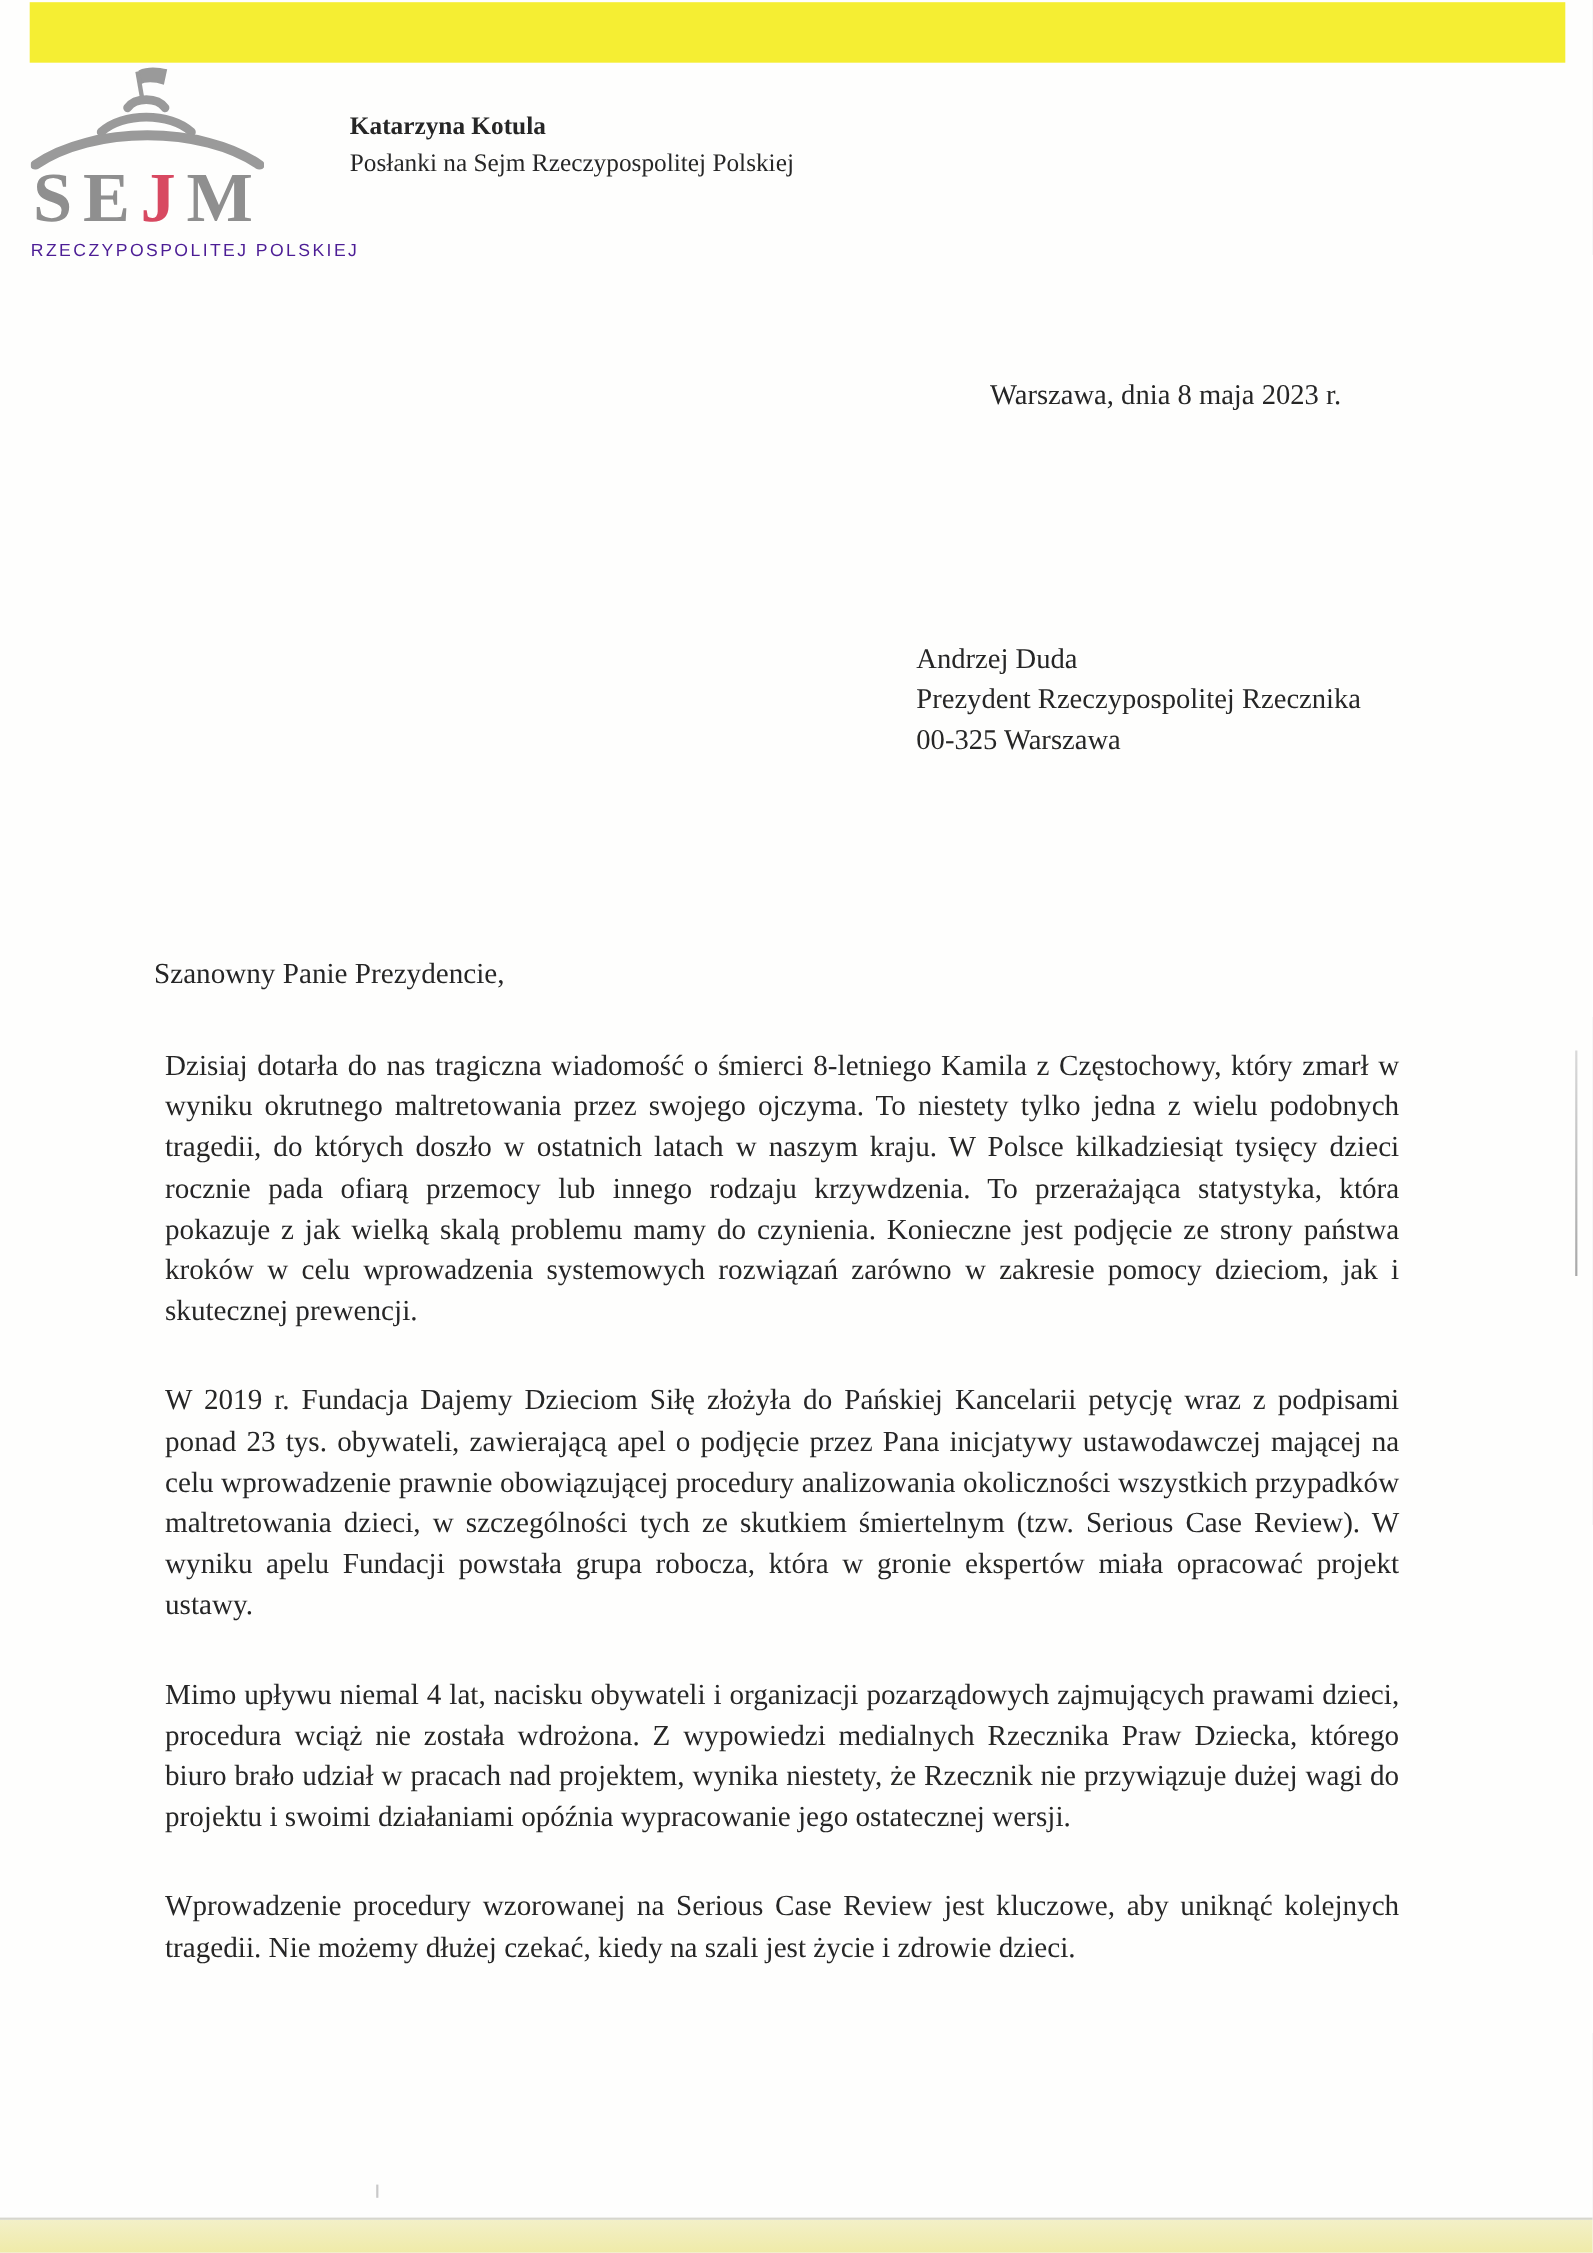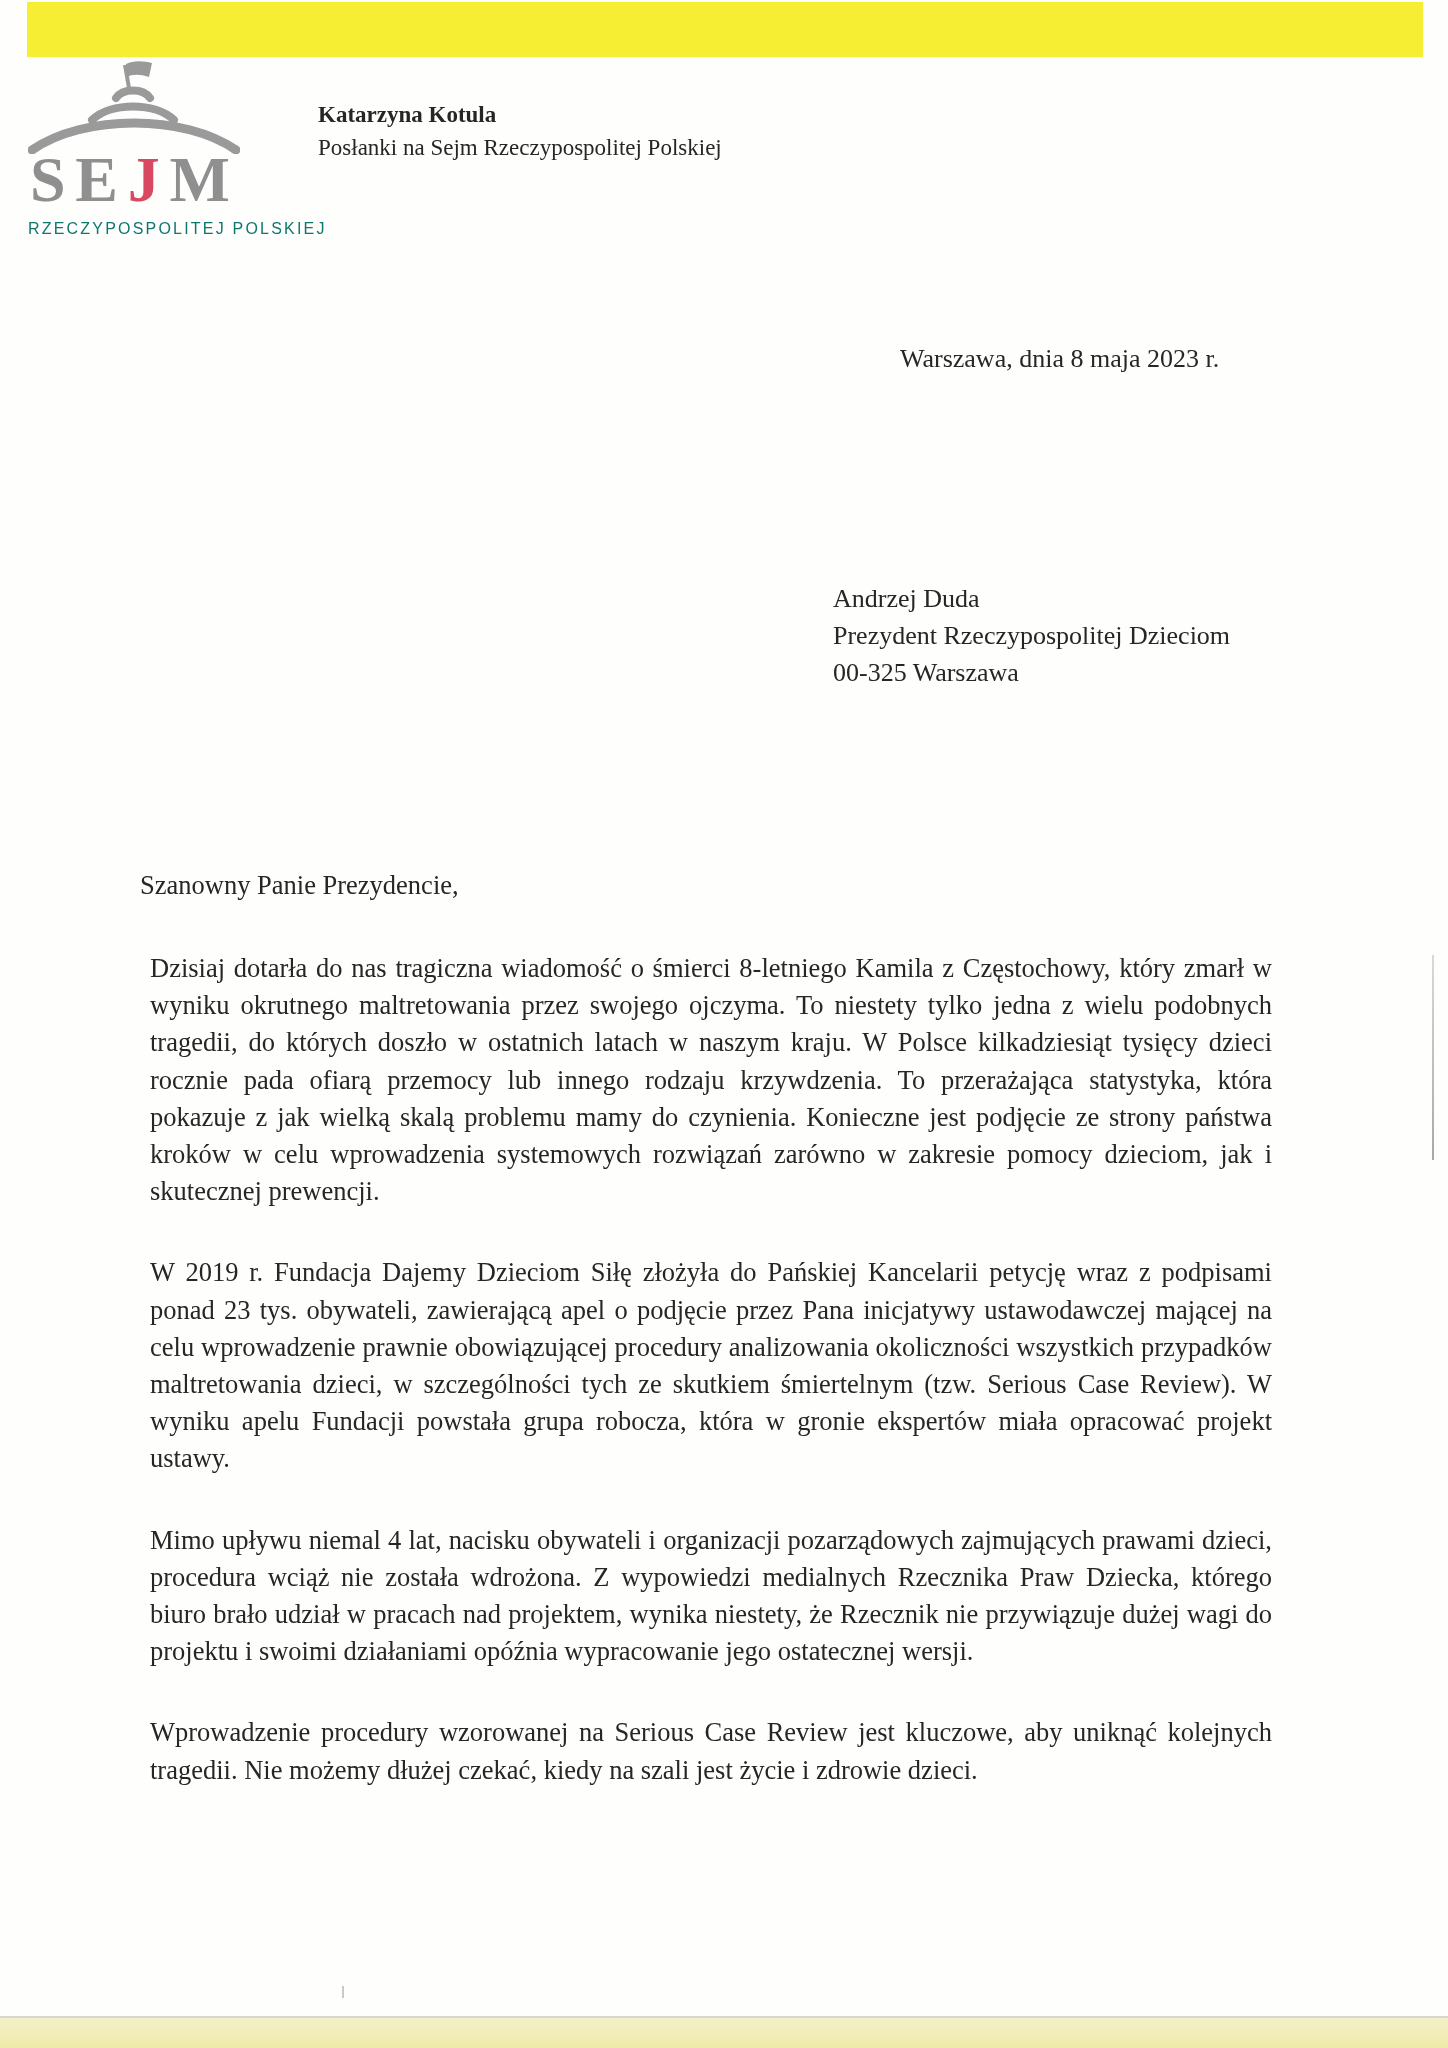--- a/index.html
+++ b/index.html
@@ -77,33 +77,33 @@
       <path d="M64,62 C83,44 127,44 146,62" stroke="#9a9a9a" stroke-width="8" fill="none" stroke-linecap="round"></path>
 
       <path d="M4,92 C56,56 156,56 208,92" stroke="#9a9a9a" stroke-width="9" fill="none" stroke-linecap="round"></path>
     </svg>
     <div class="logo-letters">
       <span class="ltr l-gray" style="color: rgb(143, 143, 143);">S</span>
       <span class="ltr l-gray" style="color: rgb(143, 143, 143);">E</span>
       <span class="ltr l-red" style="color: rgb(216, 73, 97);">J</span>
       <span class="ltr l-gray" style="color: rgb(143, 143, 143);">M</span>
     </div>
-    <div class="logo-sub" style="color: #0f766e;">RZECZYPOSPOLITEJ POLSKIEJ</div>
+    <div class="logo-sub" style="color: #4c1d95;">RZECZYPOSPOLITEJ POLSKIEJ</div>
   </div>
 
   <div class="senders">
     <div class="nm">Katarzyna Kotula</div>
     <div>Posłanki na Sejm Rzeczypospolitej Polskiej</div>
   </div>
 
   <div class="dateline">Warszawa, dnia 8 maja 2023 r.</div>
 
   <div class="recipient">
     <div>Andrzej Duda</div>
-    <div>Prezydent Rzeczypospolitej Dzieciom</div>
+    <div>Prezydent Rzeczypospolitej Rzecznika</div>
     <div>00-325 Warszawa</div>
   </div>
 
   <div class="salutation">Szanowny Panie Prezydencie,</div>
 
   <div class="body-text">
     <p>Dzisiaj dotarła do nas tragiczna wiadomość o śmierci 8-letniego Kamila z Częstochowy, który zmarł w wyniku okrutnego maltretowania przez swojego ojczyma. To niestety tylko jedna z wielu podobnych tragedii, do których doszło w ostatnich latach w naszym kraju. W Polsce kilkadziesiąt tysięcy dzieci rocznie pada ofiarą przemocy lub innego rodzaju krzywdzenia. To przerażająca statystyka, która pokazuje z jak wielką skalą problemu mamy do czynienia. Konieczne jest podjęcie ze strony państwa kroków w celu wprowadzenia systemowych rozwiązań zarówno w zakresie pomocy dzieciom, jak i skutecznej prewencji.</p>
     <p>W 2019 r. Fundacja Dajemy Dzieciom Siłę złożyła do Pańskiej Kancelarii petycję wraz z podpisami ponad 23 tys. obywateli, zawierającą apel o podjęcie przez Pana inicjatywy ustawodawczej mającej na celu wprowadzenie prawnie obowiązującej procedury analizowania okoliczności wszystkich przypadków maltretowania dzieci, w szczególności tych ze skutkiem śmiertelnym (tzw. Serious Case Review). W wyniku apelu Fundacji powstała grupa robocza, która w gronie ekspertów miała opracować projekt ustawy.</p>
     <p>Mimo upływu niemal 4 lat, nacisku obywateli i organizacji pozarządowych zajmujących prawami dzieci, procedura wciąż nie została wdrożona. Z wypowiedzi medialnych Rzecznika Praw Dziecka, którego biuro brało udział w pracach nad projektem, wynika niestety, że Rzecznik nie przywiązuje dużej wagi do projektu i swoimi działaniami opóźnia wypracowanie jego ostatecznej wersji.</p>
     <p>Wprowadzenie procedury wzorowanej na Serious Case Review jest kluczowe, aby uniknąć kolejnych tragedii. Nie możemy dłużej czekać, kiedy na szali jest życie i zdrowie dzieci.</p>

